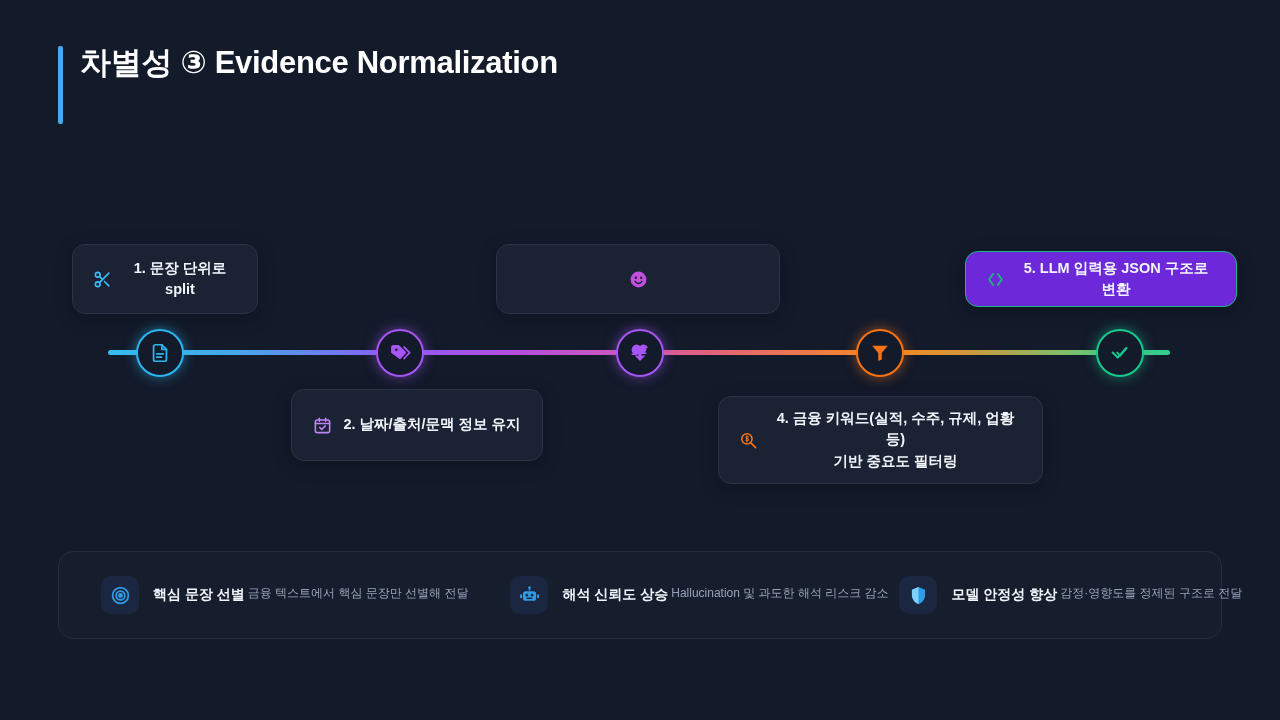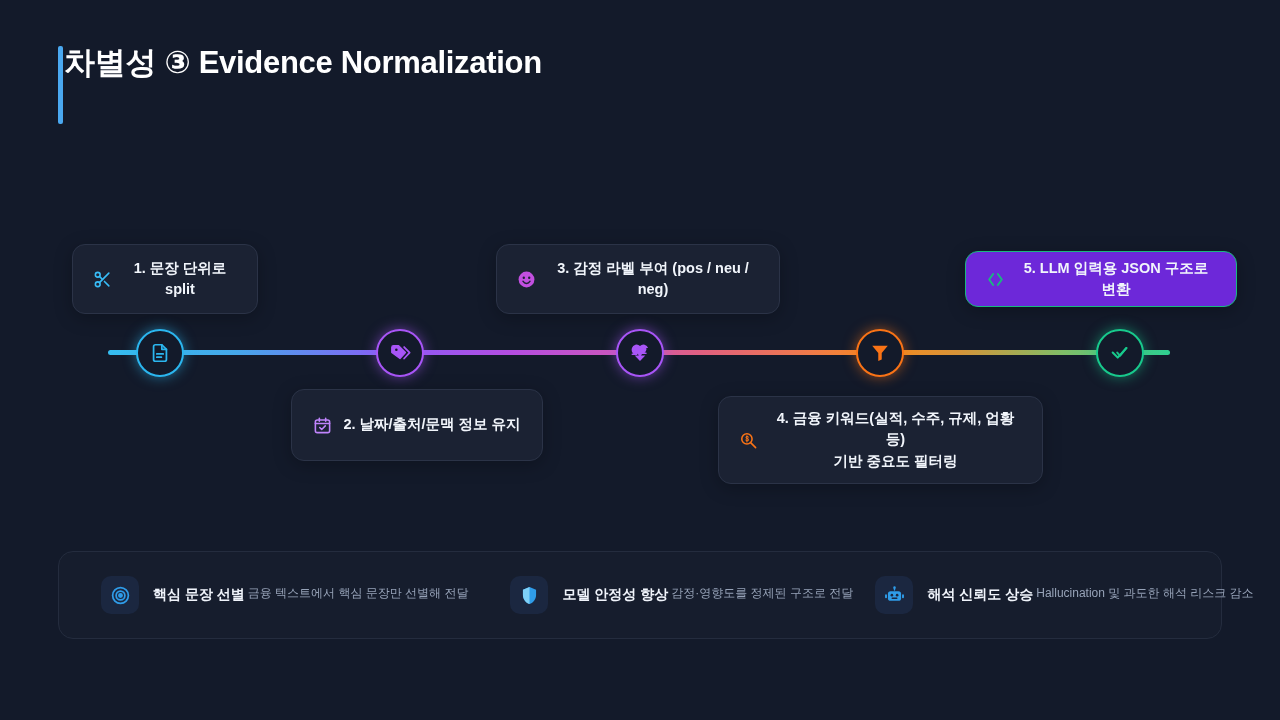--- a/index.html
+++ b/index.html
@@ -27,21 +27,21 @@
   }
   .header-accent {
     position: absolute;
     left: 0;
     top: 2px;
     width: 5px;
     height: 78px;
     background: #4aa8f0;
     border-radius: 2px;
   }
-  .header-text { padding-left: 6px; }
+  .header-text { padding-left: 22px; }
   .page-title {
     font-size: 31px;
     font-weight: 700;
     letter-spacing: -0.3px;
     color: #ffffff;
     line-height: 1.25;
     white-space: nowrap;
   }
   .page-subtitle {
     margin-top: 9px;
@@ -223,21 +223,20 @@
 
   <div class="card" style="left:496px; top:14px; width:284px; height:70px;">
     <span class="card-icon">
       <svg viewBox="0 0 24 24" fill="#c24fe0">
         <circle cx="12" cy="12" r="10"></circle>
         <circle cx="8.6" cy="9.8" r="1.5" fill="#1b2233"></circle>
         <circle cx="15.4" cy="9.8" r="1.5" fill="#1b2233"></circle>
         <path d="M7.5 14.2c1.2 1.9 3 2.8 4.5 2.8s3.3-.9 4.5-2.8" stroke="#1b2233" stroke-width="1.8" fill="none" stroke-linecap="round"></path>
       </svg>
     </span>
-    <span class="card-label">3. 감정 라벨 부여 (pos / neu / neg)</span>
   </div>
 
   <div class="card highlight" style="left:965px; top:21px; width:272px; height:56px;">
     <span class="card-icon">
       <svg viewBox="0 0 24 24" fill="none" stroke="#19b87f" stroke-width="2.4" stroke-linecap="round" stroke-linejoin="round">
         <polyline points="9 5 4 12 9 19"></polyline>
           <polyline points="15 5 20 12 15 19"></polyline>
       </svg>
     </span>
     <span class="card-label">5. LLM 입력용 JSON 구조로 변환</span>
@@ -315,33 +314,20 @@
     <span class="summary-icon">
       <svg viewBox="0 0 24 24" fill="none" stroke="#2f9ce8" stroke-width="2">
         <circle cx="12" cy="12" r="9"></circle>
           <circle cx="12" cy="12" r="5"></circle>
           <circle cx="12" cy="12" r="1.8" fill="#2f9ce8"></circle>
       </svg>
     </span>
     <span class="summary-text">
       <span class="summary-title">핵심 문장 선별</span>
       <span class="summary-desc">금융 텍스트에서 핵심 문장만 선별해 전달</span>
-    </span>
-  </div>
-
-  <div class="summary-item s2">
-    <span class="summary-icon">
-      <svg viewBox="0 0 24 24" fill="#2f9ce8">
-        <path d="M12 2.2 4.5 5.3v6.1c0 4.6 3.1 8.8 7.5 10.4 4.4-1.6 7.5-5.8 7.5-10.4V5.3z"></path>
-        <path d="M12 2.2 4.5 5.3v6.1c0 4.6 3.1 8.8 7.5 10.4z" fill="#7fd0f7"></path>
-      </svg>
-    </span>
-    <span class="summary-text">
-      <span class="summary-title">모델 안정성 향상</span>
-      <span class="summary-desc">감정·영향도를 정제된 구조로 전달</span>
     </span>
   </div>
 
   <div class="summary-item s3">
     <span class="summary-icon">
       <svg viewBox="0 0 24 24" fill="#2f9ce8">
         <rect x="4.5" y="7" width="15" height="11" rx="3"></rect>
         <rect x="1.2" y="10.5" width="2.2" height="4.5" rx="1.1"></rect>
         <rect x="20.6" y="10.5" width="2.2" height="4.5" rx="1.1"></rect>
         <rect x="11.2" y="3" width="1.6" height="3.6" rx=".8"></rect>
@@ -350,13 +336,26 @@
         <circle cx="15" cy="11.6" r="1.5" fill="#1b2740"></circle>
         <rect x="8.6" y="14.3" width="6.8" height="1.7" rx=".8" fill="#1b2740"></rect>
       </svg>
     </span>
     <span class="summary-text">
       <span class="summary-title">해석 신뢰도 상승</span>
       <span class="summary-desc">Hallucination 및 과도한 해석 리스크 감소</span>
     </span>
   </div>
 
+  <div class="summary-item s2">
+    <span class="summary-icon">
+      <svg viewBox="0 0 24 24" fill="#2f9ce8">
+        <path d="M12 2.2 4.5 5.3v6.1c0 4.6 3.1 8.8 7.5 10.4 4.4-1.6 7.5-5.8 7.5-10.4V5.3z"></path>
+        <path d="M12 2.2 4.5 5.3v6.1c0 4.6 3.1 8.8 7.5 10.4z" fill="#7fd0f7"></path>
+      </svg>
+    </span>
+    <span class="summary-text">
+      <span class="summary-title">모델 안정성 향상</span>
+      <span class="summary-desc">감정·영향도를 정제된 구조로 전달</span>
+    </span>
+  </div>
+
 </div>
 
 </body></html>

